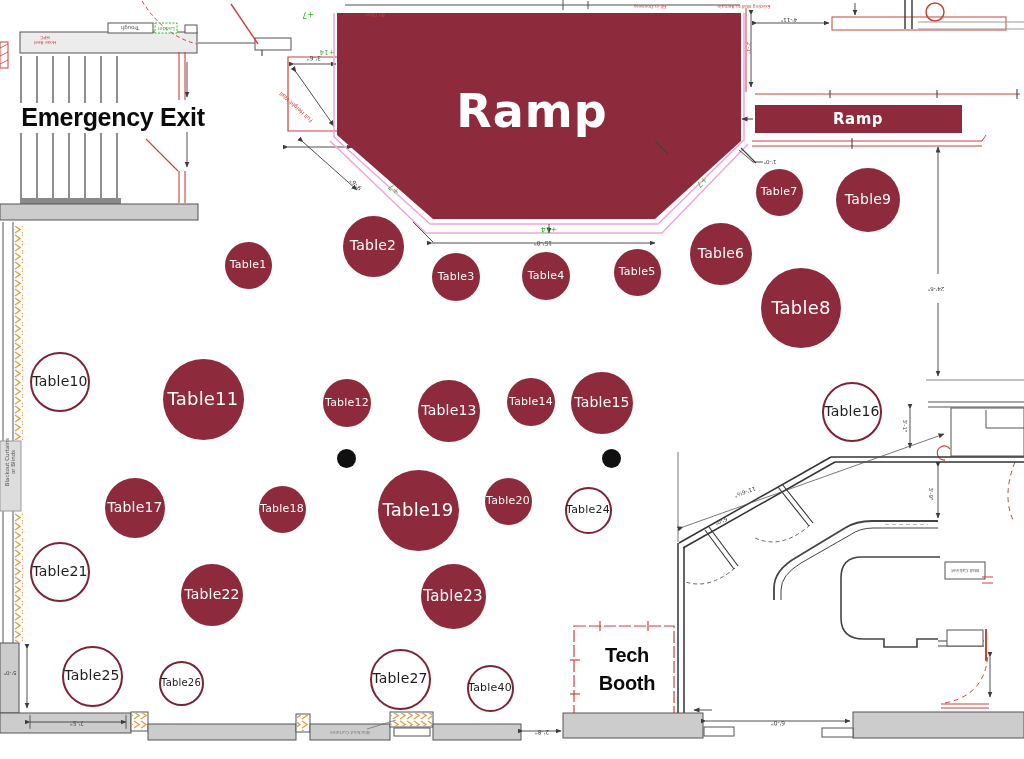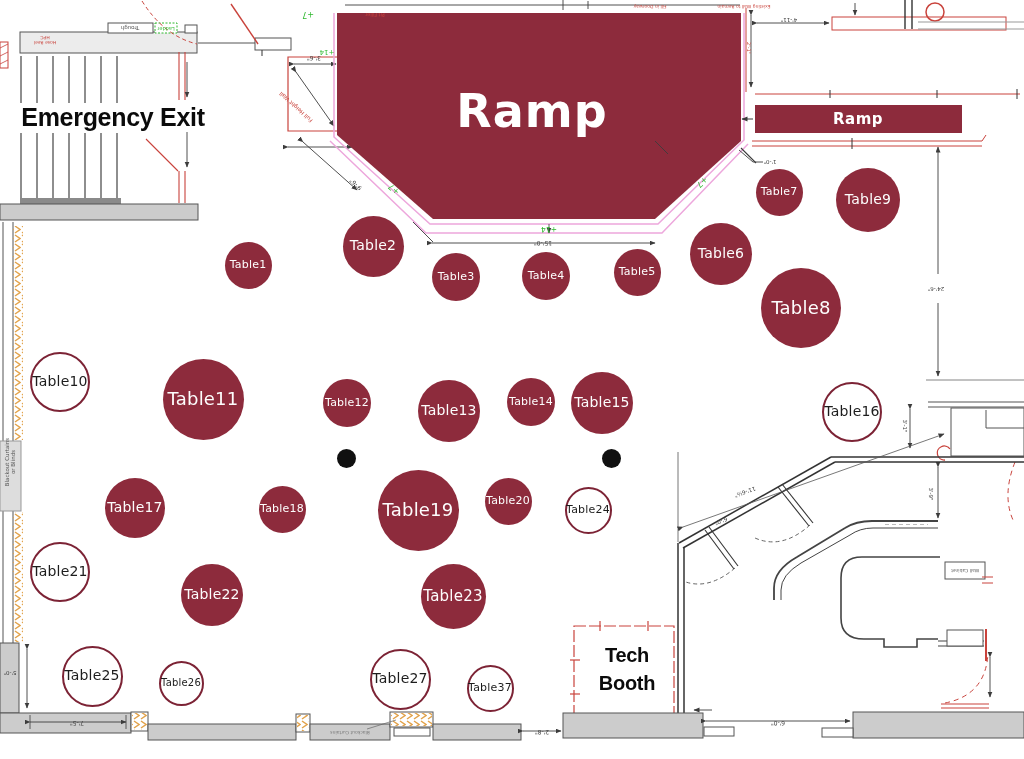--- a/index.html
+++ b/index.html
@@ -330,21 +330,21 @@
       <div class="table-circle outline" style="left: 158.5px; top: 660.5px; width: 45px; height: 45px; font-size: 10px;">
         <span>Table</span>
         <span>26</span>
       </div>
       <div class="table-circle outline" style="left: 369.5px; top: 648.5px; width: 61px; height: 61px; font-size: 14px;">
         <span>Table</span>
         <span>27</span>
       </div>
       <div class="table-circle outline" style="left: 466.5px; top: 664.5px; width: 47px; height: 47px; font-size: 11px;">
         <span>Table</span>
-        <span>37</span>
+        <span>40</span>
       </div>
     </div>
   <div id="ann-layer">
       <div class="ann" style="left: 308px; top: 14px; font-size: 8px; color: rgb(46, 184, 46); transform: translate(-50%, -50%) rotate(180deg);">+7</div>
       <div class="ann" style="left: 327px; top: 52px; font-size: 7px; color: rgb(46, 184, 46); transform: translate(-50%, -50%) rotate(180deg);">+14</div>
       <div class="ann" style="left: 394px; top: 189px; font-size: 8px; color: rgb(46, 184, 46); transform: translate(-50%, -50%) rotate(222deg);">+7</div>
       <div class="ann" style="left: 702px; top: 182px; font-size: 8px; color: rgb(46, 184, 46); transform: translate(-50%, -50%) rotate(138deg);">+7</div>
       <div class="ann" style="left: 549px; top: 229px; font-size: 7.5px; color: rgb(46, 184, 46); transform: translate(-50%, -50%) rotate(180deg);">+14</div>
       <div class="ann" style="left: 543px; top: 243px; font-size: 6px; color: rgb(60, 60, 60); transform: translate(-50%, -50%) rotate(180deg);">15'-0"</div>
       <div class="ann" style="left: 314px; top: 58px; font-size: 6px; color: rgb(60, 60, 60); transform: translate(-50%, -50%) rotate(180deg);">3'-6"</div>

